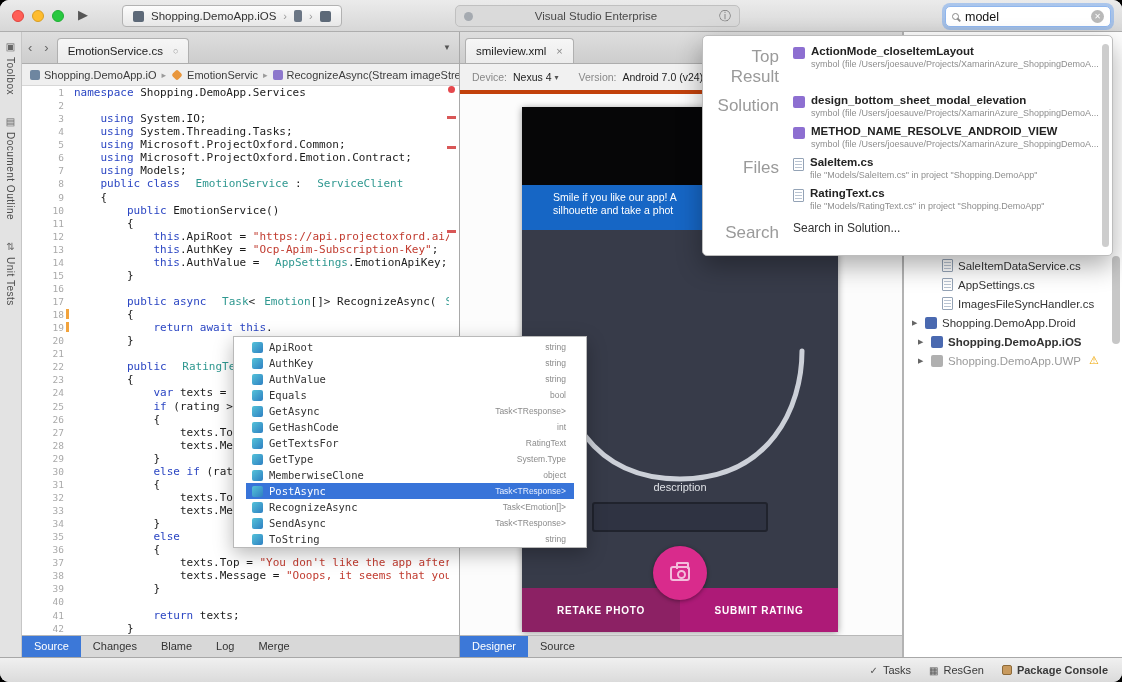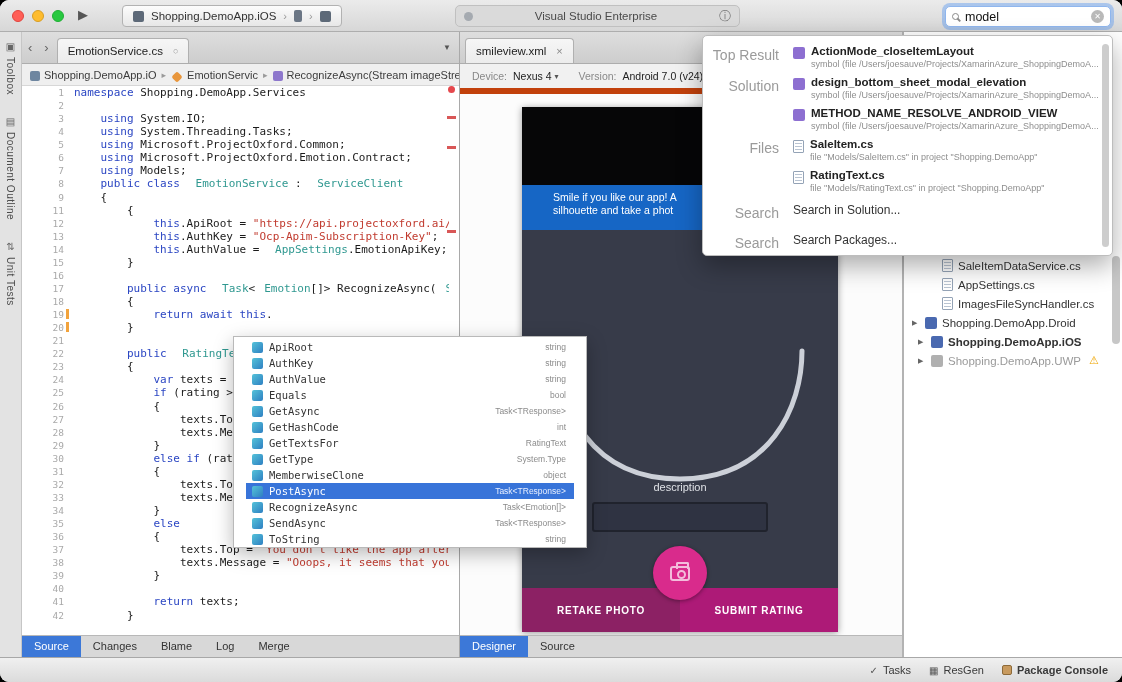--- a/index.html
+++ b/index.html
@@ -36,21 +36,21 @@
 
   
   #editor-pane{position:absolute;left:22px;top:32px;width:438px;bottom:25px;background:#fff;border-right:1px solid #a9a9a9;}
   .tabstrip{height:32px;background:linear-gradient(#dedede,#cdcdcd);border-bottom:1px solid #adadad;display:flex;align-items:flex-end;position:relative;}
   .nav{align-self:center;font-size:13px;color:#666;padding:0 6px;}
   .tab{height:25px;background:linear-gradient(#f6f6f6,#ececec);border:1px solid #b0b0b0;border-bottom:none;border-radius:4px 4px 0 0;display:flex;align-items:center;padding:0 10px;font-size:11.5px;color:#222;gap:10px;margin-left:2px;}
   .tab .dirty{color:#999;font-size:9px;}
   .tab .x{color:#888;font-size:11px;}
   .strip-dd{margin-left:auto;align-self:center;padding-right:8px;font-size:8px;color:#555;}
   #breadcrumb{height:22px;background:#efefef;border-bottom:1px solid #d7d7d7;display:flex;align-items:center;gap:5px;padding-left:8px;font-size:11px;color:#3d3d3d;overflow:hidden;white-space:nowrap;}
-  .bc-item{display:flex;align-items:flex-end;gap:4px;flex:none;}
+  .bc-item{display:flex;align-items:center;gap:4px;flex:none;}
   .bc-ic{width:10px;height:10px;border-radius:2px;flex:none;}
   .bc-proj{background:#6e86a0;}
   .bc-class{background:#e8963c;transform:rotate(45deg);width:8px;height:8px;margin:0 2px;}
   .bc-method{background:#8d77cc;}
   .bc-sep{color:#999;font-size:9px;}
   #code-area{position:absolute;left:0;right:0;top:54px;bottom:22px;overflow:hidden;background:#fff;}
   .cl{display:flex;height:13.07px;line-height:13.07px;font-family:"DejaVu Sans Mono",monospace;font-size:11px;white-space:pre;}
   .ln{width:52px;padding-right:10px;text-align:right;color:#a9a9a9;font-size:9.5px;flex:none;}
   .lt{flex:1;min-width:0;overflow:hidden;margin-right:10px;}
   .tk-k{color:#2b46c3;}
@@ -59,21 +59,21 @@
   .tk-p{color:#1b1b1b;}
   .gutter-mark{position:absolute;left:44px;width:3px;height:10px;background:#f2a33c;}
   .scroll-mark{position:absolute;right:3px;width:9px;height:3px;background:#d95757;}
   .dot-red{position:absolute;right:4px;top:0px;width:7px;height:7px;border-radius:50%;background:#e5484d;}
   .bottom-tabs{position:absolute;left:0;right:0;bottom:0;height:22px;background:#d8d8d8;border-top:1px solid #b8b8b8;display:flex;}
   .btab{padding:0 12px;line-height:21px;font-size:11px;color:#333;}
   .btab.active{background:#3c78d8;color:#fff;}
 
   
   #designer-pane{position:absolute;left:460px;top:32px;width:443px;bottom:25px;background:#fcfcfc;border-right:1px solid #b3b3b3;}
-  #device-bar{height:30px;background:#f1f1f1;border-bottom:6px solid #c2410c;display:flex;align-items:center;gap:6px;padding-left:12px;font-size:10.5px;}
+  #device-bar{height:30px;background:#f1f1f1;border-bottom:4px solid #c2410c;display:flex;align-items:center;gap:6px;padding-left:12px;font-size:10.5px;}
   .dv-label{color:#888;}
   .dv-value{color:#222;display:flex;align-items:center;gap:3px;}
   .dv-caret{font-size:8px;color:#555;}
   .dv-gap{width:8px;}
   #canvas{position:absolute;left:0;right:0;top:62px;bottom:22px;background:#fcfcfc;overflow:hidden;}
   #phone{position:absolute;left:62px;top:13px;width:316px;height:525px;box-shadow:0 1px 7px rgba(0,0,0,.4);background:#373b49;}
   .ph-black{height:78px;background:#060607;}
   .ph-banner{height:45px;background:#1666c5;color:#fff;font-size:10.5px;line-height:13px;padding:6px 0 0 31px;overflow:hidden;white-space:nowrap;}
   .ph-body{position:absolute;top:123px;left:0;right:0;bottom:0;background:#373b49;}
   .smile{position:absolute;left:0;top:115px;}
@@ -105,21 +105,21 @@
   
   #statusbar{position:absolute;left:0;right:0;bottom:0;height:25px;background:linear-gradient(#f0f0f0,#dbdbdb);border-top:1px solid #a8a8a8;display:flex;align-items:center;justify-content:flex-end;gap:18px;padding-right:14px;}
   .sb-item{display:flex;align-items:center;gap:5px;color:#3a3a3a;font-size:11px;}
   .sb-item.bold{font-weight:bold;}
   .sb-ic{font-size:10px;color:#555;}
   .pkg{width:10px;height:10px;background:#c89a5e;border:1px solid #8d6a39;border-radius:2px;}
 
   
   #search-popup{position:absolute;left:702px;top:35px;width:411px;height:221px;background:#fff;border:1px solid #bdbdbd;border-radius:5px;box-shadow:0 10px 26px rgba(0,0,0,.32);z-index:30;padding:6px 0 0 0;overflow:hidden;}
   .sp-row{display:flex;padding:3px 14px 4px 0;}
-  .grp{width:90px;text-align:right;padding-right:14px;color:#9a9a9a;font-size:14px;padding-top:2px;flex:none;}
+  .grp{width:90px;text-align:right;padding-right:14px;color:#9a9a9a;font-size:17px;padding-top:2px;flex:none;}
   .itm{flex:1;display:flex;gap:6px;min-width:0;}
   .itm .ic{flex:none;margin-top:2px;}
   .ic-symbol{width:12px;height:12px;border-radius:2px;background:#8d6fd1;}
   .tx{min-width:0;}
   .ti{font-size:11.5px;font-weight:bold;color:#222;white-space:nowrap;overflow:hidden;}
   .su{font-size:9px;color:#8e8e8e;white-space:nowrap;overflow:hidden;margin-top:2px;}
   .sp-row.action{padding-top:6px;padding-bottom:6px;}
   .sp-row.action .ti{font-weight:normal;font-size:12px;color:#333;}
   #popup-scroll{position:absolute;right:3px;top:8px;bottom:8px;width:7px;background:#cdcdcd;border-radius:4px;}
 
@@ -207,20 +207,21 @@
       <div id="code-lines">
           <div class="cl"><span class="ln">1</span><span class="lt"><span class="tk-k">namespace </span><span class="tk-p">Shopping.DemoApp.Services</span></span></div>
           <div class="cl"><span class="ln">2</span><span class="lt"></span></div>
           <div class="cl"><span class="ln">3</span><span class="lt"><span class="tk-p">    </span><span class="tk-k">using </span><span class="tk-p">System.IO;</span></span></div>
           <div class="cl"><span class="ln">4</span><span class="lt"><span class="tk-p">    </span><span class="tk-k">using </span><span class="tk-p">System.Threading.Tasks;</span></span></div>
           <div class="cl"><span class="ln">5</span><span class="lt"><span class="tk-p">    </span><span class="tk-k">using </span><span class="tk-p">Microsoft.ProjectOxford.Common;</span></span></div>
           <div class="cl"><span class="ln">6</span><span class="lt"><span class="tk-p">    </span><span class="tk-k">using </span><span class="tk-p">Microsoft.ProjectOxford.Emotion.Contract;</span></span></div>
           <div class="cl"><span class="ln">7</span><span class="lt"><span class="tk-p">    </span><span class="tk-k">using </span><span class="tk-p">Models;</span></span></div>
           <div class="cl"><span class="ln">8</span><span class="lt"><span class="tk-p">    </span><span class="tk-k">public class </span><span class="tk-t">EmotionService</span><span class="tk-p"> : </span><span class="tk-t">ServiceClient</span></span></div>
           <div class="cl"><span class="ln">9</span><span class="lt"><span class="tk-p">    {</span></span></div>
+          <div class="cl"><span class="ln">10</span><span class="lt"><span class="tk-p">        </span><span class="tk-k">public </span><span class="tk-p">EmotionService()</span></span></div>
           <div class="cl"><span class="ln">11</span><span class="lt"><span class="tk-p">        {</span></span></div>
           <div class="cl"><span class="ln">12</span><span class="lt"><span class="tk-p">            </span><span class="tk-k">this</span><span class="tk-p">.ApiRoot = </span><span class="tk-s">"https://api.projectoxford.ai/emo</span></span></div>
           <div class="cl"><span class="ln">13</span><span class="lt"><span class="tk-p">            </span><span class="tk-k">this</span><span class="tk-p">.AuthKey = </span><span class="tk-s">"Ocp-Apim-Subscription-Key"</span><span class="tk-p">;</span></span></div>
           <div class="cl"><span class="ln">14</span><span class="lt"><span class="tk-p">            </span><span class="tk-k">this</span><span class="tk-p">.AuthValue = </span><span class="tk-t">AppSettings</span><span class="tk-p">.EmotionApiKey;</span></span></div>
           <div class="cl"><span class="ln">15</span><span class="lt"><span class="tk-p">        }</span></span></div>
           <div class="cl"><span class="ln">16</span><span class="lt"></span></div>
           <div class="cl"><span class="ln">17</span><span class="lt"><span class="tk-p">        </span><span class="tk-k">public async </span><span class="tk-t">Task</span><span class="tk-p">&lt;</span><span class="tk-t">Emotion</span><span class="tk-p">[]&gt; RecognizeAsync(</span><span class="tk-t">Stream</span></span></div>
           <div class="cl"><span class="ln">18</span><span class="lt"><span class="tk-p">        {</span></span></div>
           <div class="cl"><span class="ln">19</span><span class="lt"><span class="tk-p">            </span><span class="tk-k">return await this</span><span class="tk-p">.</span></span></div>
           <div class="cl"><span class="ln">20</span><span class="lt"><span class="tk-p">        }</span></span></div>

